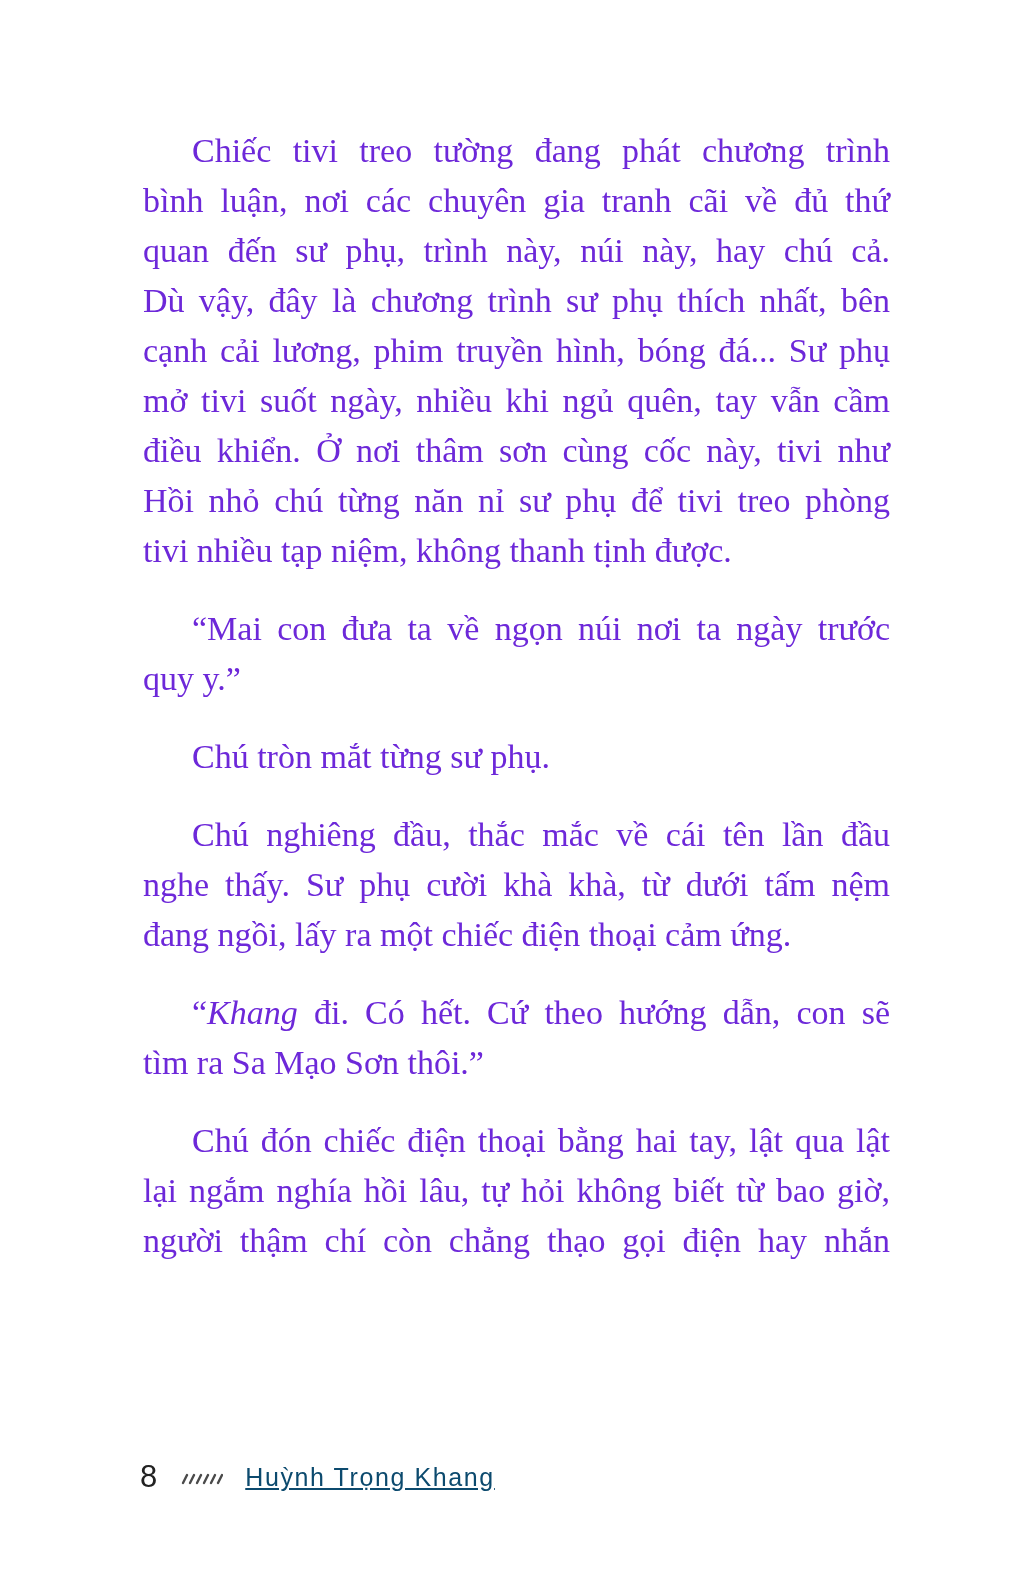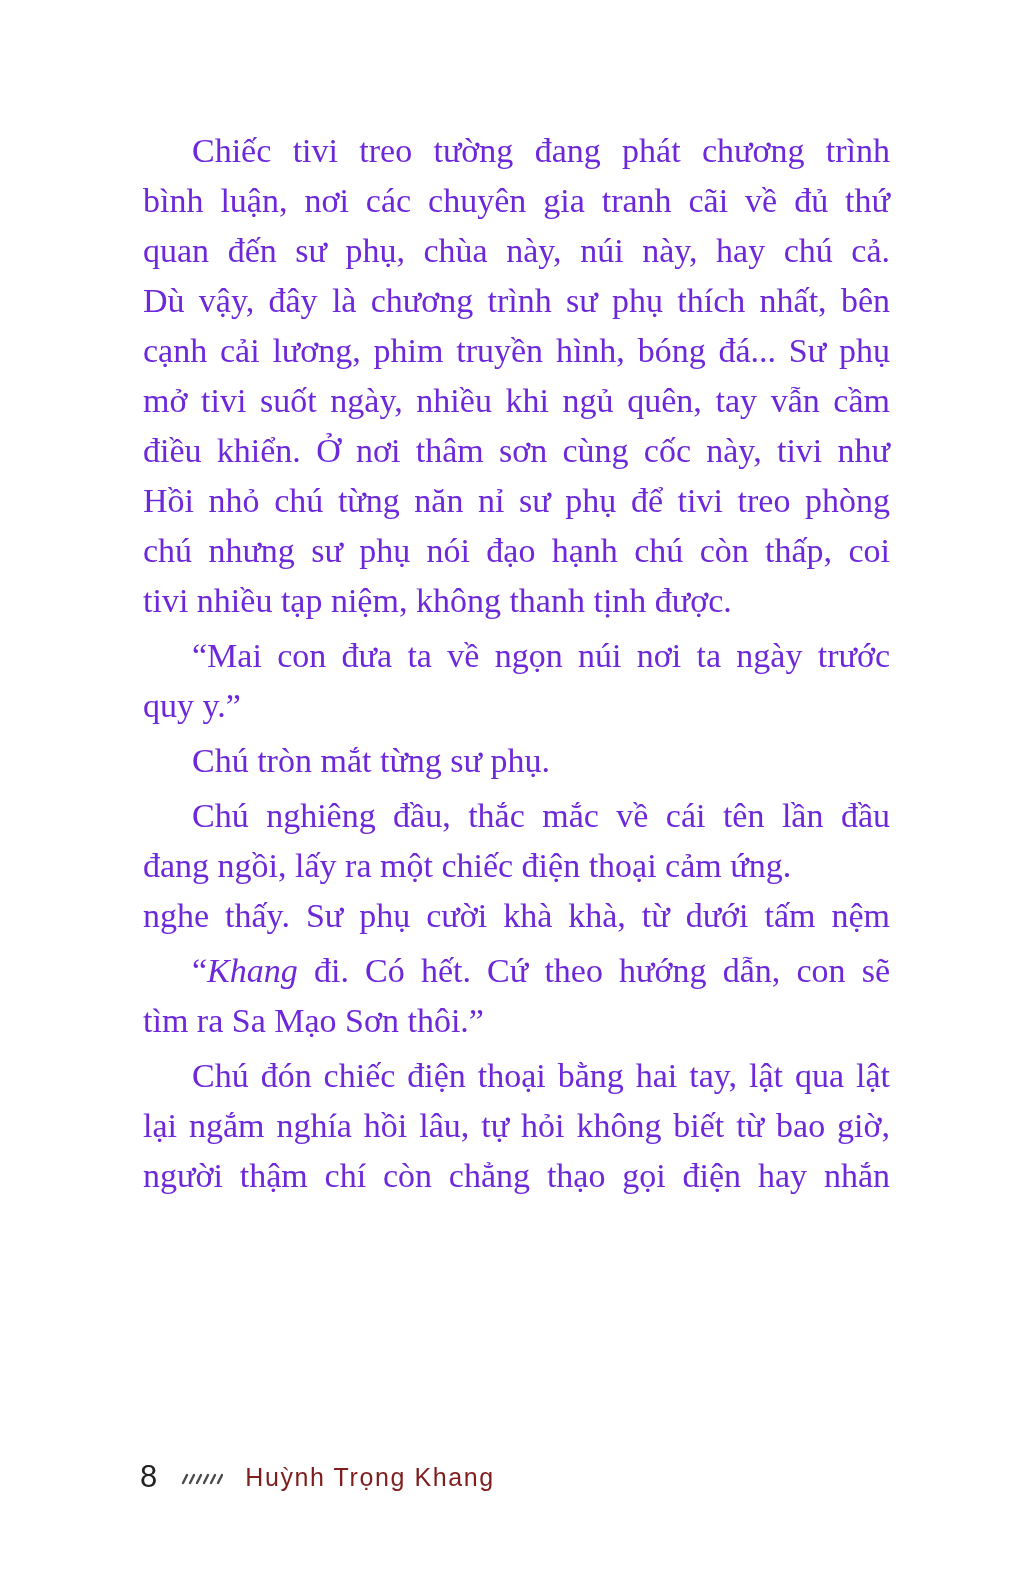--- a/index.html
+++ b/index.html
@@ -18,21 +18,21 @@
   .text-block {
     position: absolute;
     left: 143px;
     top: 126px;
     width: 747px;
     font-family: "Liberation Serif", serif;
     font-size: 34px;
     line-height: 50px;
     color: #6d28d9;
   }
-  .para + .para { margin-top: 5px; }
+  .para + .para { margin-top: 28px; }
   .line {
     text-align: justify;
     min-height: 50px;
   }
   .line.just { text-align-last: justify; }
   .line.first { text-indent: 49px; }
   .it { font-style: italic; }
   .footer {
     position: absolute;
     left: 140px;
@@ -47,52 +47,52 @@
     font-size: 31px;
     color: #222222;
   }
   .hatch {
     margin: 4px 22px 0 24px;
     display: block;
   }
   .author {
     font-size: 25px;
     letter-spacing: 1.6px;
-    color: #7f1d1d;
+    color: #0c4a6e;
+    text-decoration: underline;
   }
 </style>
 </head>
 <body>
 
 <div class="page">
 
   <main class="text-block" id="text-block">
       <div class="para">
         <div class="line first just">Chiếc tivi treo tường đang phát chương trình</div>
         <div class="line just">bình luận, nơi các chuyên gia tranh cãi về đủ thứ</div>
-        <div class="line just">quan đến sư phụ, chùa này, núi này, hay chú cả.</div>
+        <div class="line just">quan đến sư phụ, trình này, núi này, hay chú cả.</div>
         <div class="line just">Dù vậy, đây là chương trình sư phụ thích nhất, bên</div>
         <div class="line just">cạnh cải lương, phim truyền hình, bóng đá... Sư phụ</div>
         <div class="line just">mở tivi suốt ngày, nhiều khi ngủ quên, tay vẫn cầm</div>
         <div class="line just">điều khiển. Ở nơi thâm sơn cùng cốc này, tivi như</div>
         <div class="line just">Hồi nhỏ chú từng năn nỉ sư phụ để tivi treo phòng</div>
-        <div class="line just">chú nhưng sư phụ nói đạo hạnh chú còn thấp, coi</div>
         <div class="line">tivi nhiều tạp niệm, không thanh tịnh được.</div>
       </div>
       <div class="para">
         <div class="line first just">“Mai con đưa ta về ngọn núi nơi ta ngày trước</div>
         <div class="line">quy y.”</div>
       </div>
       <div class="para">
         <div class="line first">Chú tròn mắt từng sư phụ.</div>
       </div>
       <div class="para">
         <div class="line first just">Chú nghiêng đầu, thắc mắc về cái tên lần đầu</div>
+        <div class="line just">nghe thấy. Sư phụ cười khà khà, từ dưới tấm nệm</div>
         <div class="line">đang ngồi, lấy ra một chiếc điện thoại cảm ứng.</div>
-        <div class="line just">nghe thấy. Sư phụ cười khà khà, từ dưới tấm nệm</div>
       </div>
       <div class="para">
         <div class="line first just"><span>“</span><span class="it">Khang</span><span> đi. Có hết. Cứ theo hướng dẫn, con sẽ</span></div>
         <div class="line">tìm ra Sa Mạo Sơn thôi.”</div>
       </div>
       <div class="para">
         <div class="line first just">Chú đón chiếc điện thoại bằng hai tay, lật qua lật</div>
         <div class="line just">lại ngắm nghía hồi lâu, tự hỏi không biết từ bao giờ,</div>
         <div class="line just">người thậm chí còn chẳng thạo gọi điện hay nhắn</div>
       </div>

